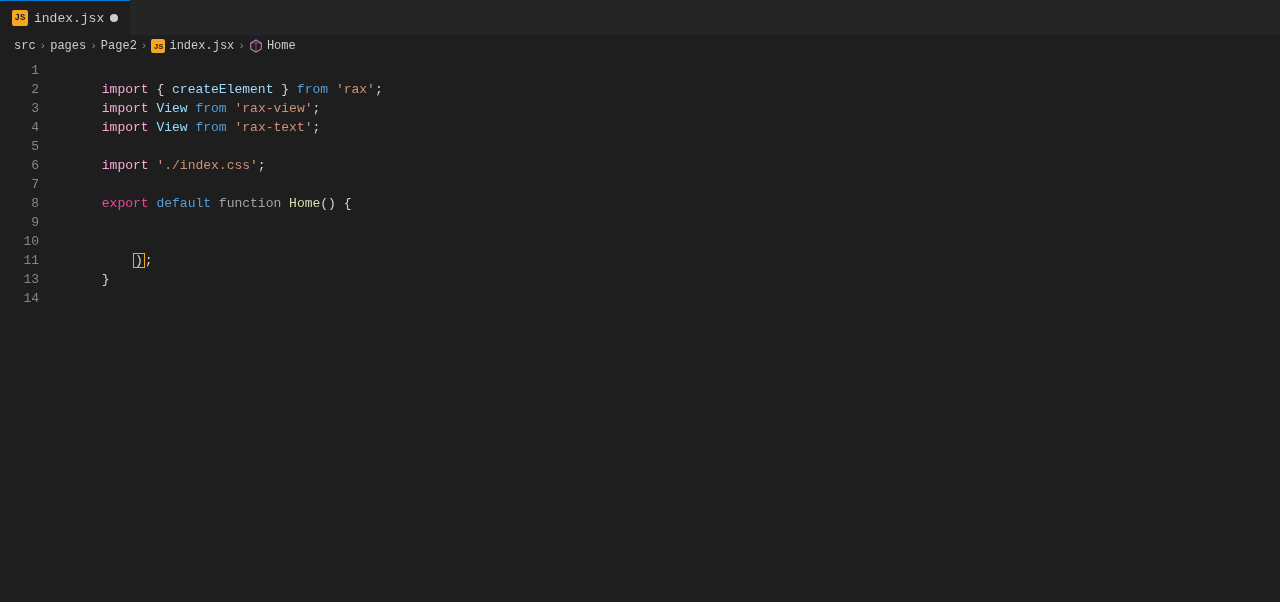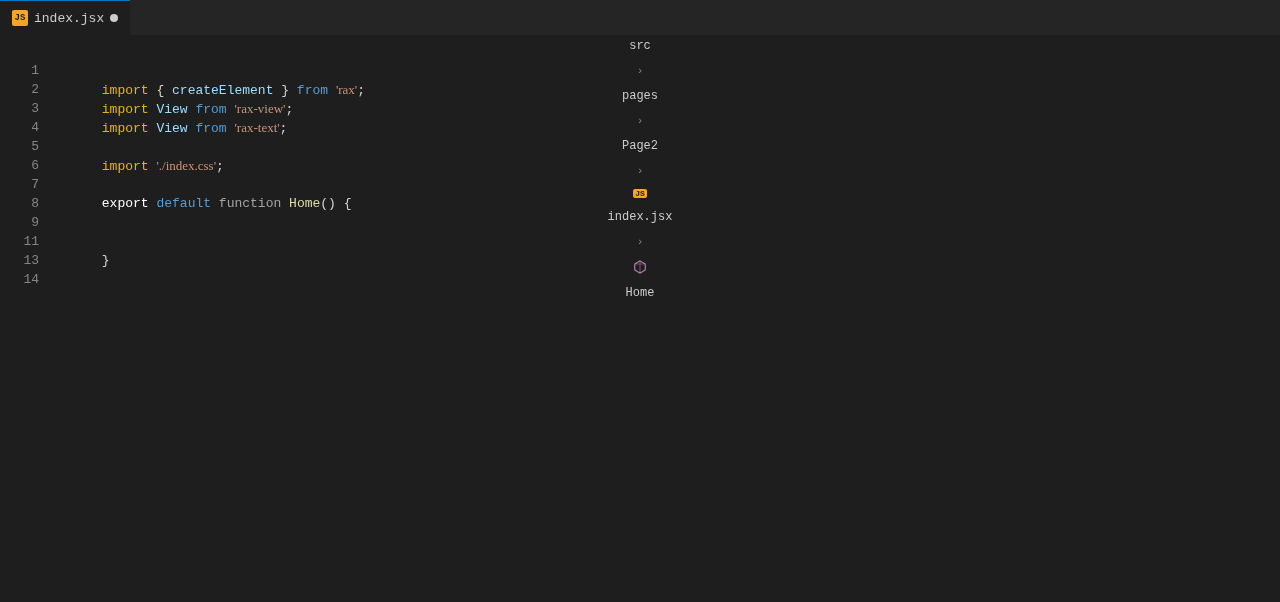--- a/index.html
+++ b/index.html
@@ -57,27 +57,26 @@
       width: 8px;
       height: 8px;
       border-radius: 50%;
       background-color: #cccccc;
       flex-shrink: 0;
     }
 
     .breadcrumb {
       display: flex;
       align-items: center;
-      gap: 12px;
+      gap: 4px;
       padding: 4px 14px;
       font-size: 12px;
       color: #858585;
       height: 22px;
       background-color: #1e1e1e;
-      flex-direction: column;
     }
 
     .breadcrumb-sep {
       color: #858585;
       font-size: 11px;
     }
 
     .breadcrumb-item {
       color: #cccccc;
     }
@@ -130,28 +129,28 @@
       flex-shrink: 0;
       font-size: 13px;
     }
 
     .line-content {
       font-size: 13px;
       white-space: pre;
     }
 
     
-    .kw-import    { color: #eab308; }
+    .kw-import    { color: #f9a8d4; }
     .kw-from      { color: #569cd6; }
-    .kw-export    { color: #ffffff; }
+    .kw-export    { color: #ec4899; }
     .kw-default   { color: #569cd6; }
     .kw-function  { color: #a3a3a3; }
     .kw-return    { color: #c586c0; }
     .identifier   { color: #9cdcfe; margin-top: 35px; }
-    .string       { color: #ce9178; font-family: Liberation Serif, serif; }
+    .string       { color: #ce9178; }
     .punctuation  { color: #d4d4d4; }
     .fn-name      { color: #dcdcaa; }
     .brace        { color: #d4d4d4; }
   </style>
 </head>
 <body>
 
 <div class="tab-bar">
   <div class="tab">
     <span class="js-icon">JS</span>
@@ -228,20 +227,26 @@
 
   <div class="code-line">
     <span class="line-number">8</span>
   </div>
 
   <div class="code-line">
     <span class="line-number">9</span>
     <span class="line-content"></span>
   </div>
 
+  <div class="code-line">
+    <span class="line-number">10</span>
+    <span class="line-content">
+      <span class="punctuation">    </span><span style="display:inline-block;border:1px solid #f5a623;line-height:1;padding:0 1px;color:#d4d4d4;">)</span><span class="punctuation">;</span>
+    </span>
+  </div>
 
   <div class="code-line">
     <span class="line-number">11</span>
     <span class="line-content">
       <span class="brace">}</span>
     </span>
   </div>
 
 
   <div class="code-line">

